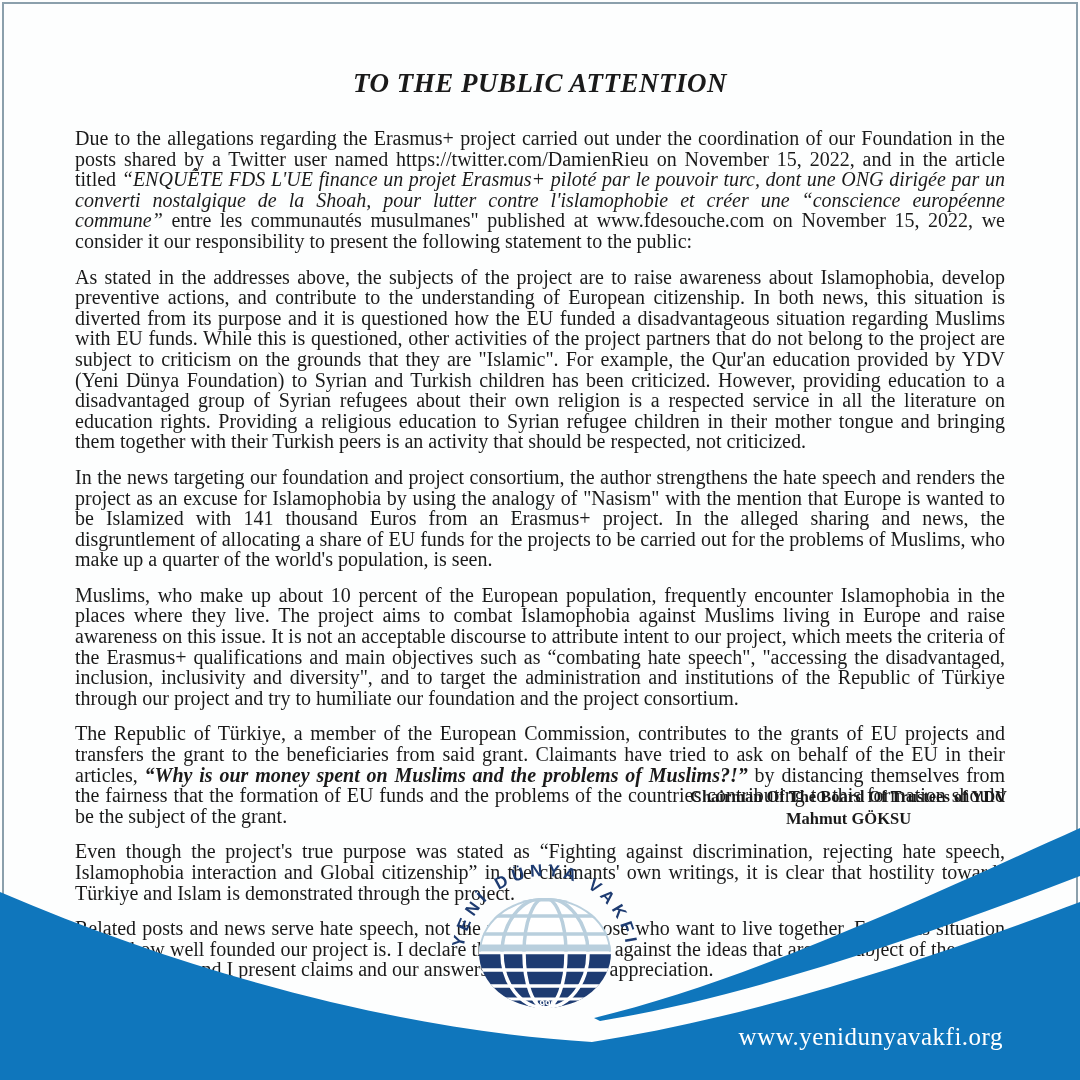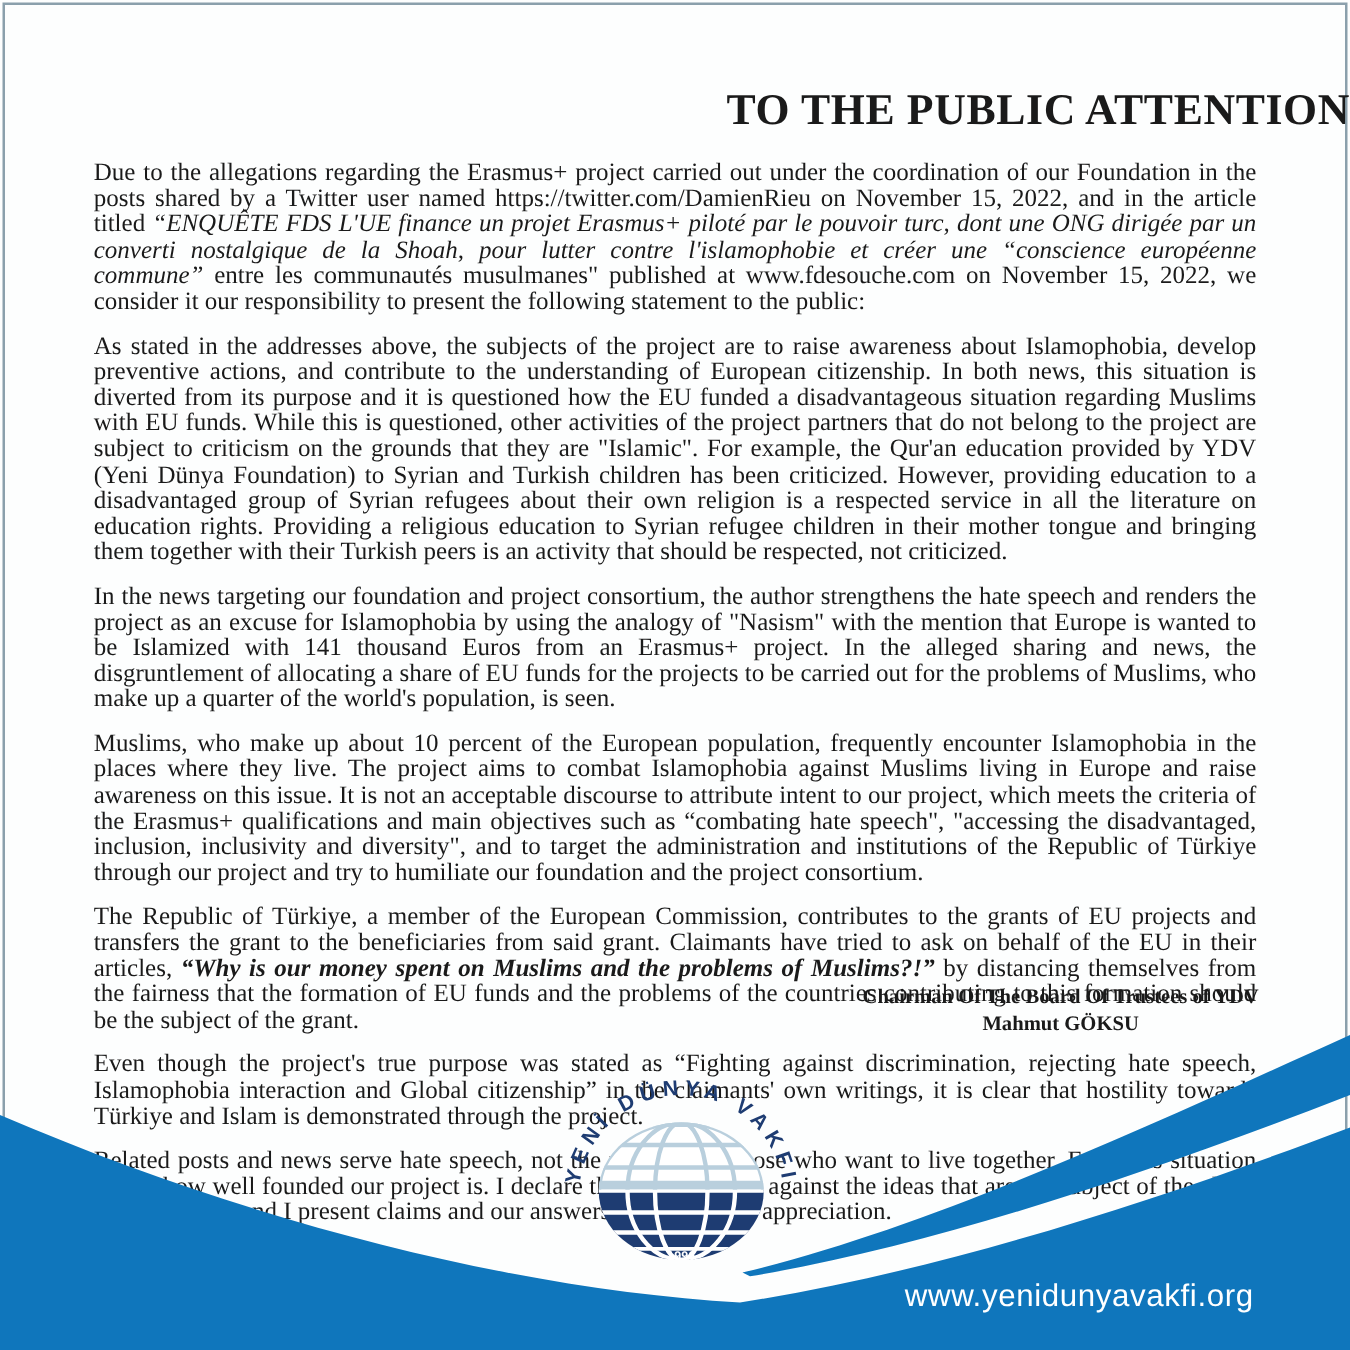--- a/index.html
+++ b/index.html
@@ -12,23 +12,24 @@
     color:#1a1a1a;
     margin:0 auto;
   }
   .border-frame{
     position:absolute;inset:2px;
     border:2px solid #8ba0ac;
     z-index:1;pointer-events:none;
   }
   .letter-title{
     position:absolute;top:68px;left:0;width:100%;
-    text-align:right;
-    font-size:35px;font-weight:bold;letter-spacing:.5px;
+    text-align:center;
+    font-size:27px;font-weight:bold;letter-spacing:.5px;
     z-index:2;
+    font-style:italic;
   }
   .letter-body{
     position:absolute;top:128px;left:75px;width:930px;
     font-size:20px;line-height:20.6px;
     z-index:2;
   }
   .para{margin:0 0 15px 0;text-align:justify;}
   .para.tight{margin-top:-15px;}
   .run-normal{font-style:normal;}
   .run-italic{font-style:italic;}
@@ -38,21 +39,21 @@
     text-align:center;
     font-weight:bold;font-size:16.5px;line-height:21.5px;
     z-index:2;
   }
   .bottom-art{
     position:absolute;left:0;top:800px;width:1080px;height:280px;
     z-index:2;
   }
   .footer-url{
     position:absolute;top:1023px;right:77px;
-    font-family:Liberation Sans, sans-serif;
+    font-family:Liberation Serif, serif;
     font-size:25px;letter-spacing:.5px;
     color:#ffffff;
     z-index:3;
     margin-left:37px;
   }
 </style>
 </head>
 <body>
 
 <div class="page">

